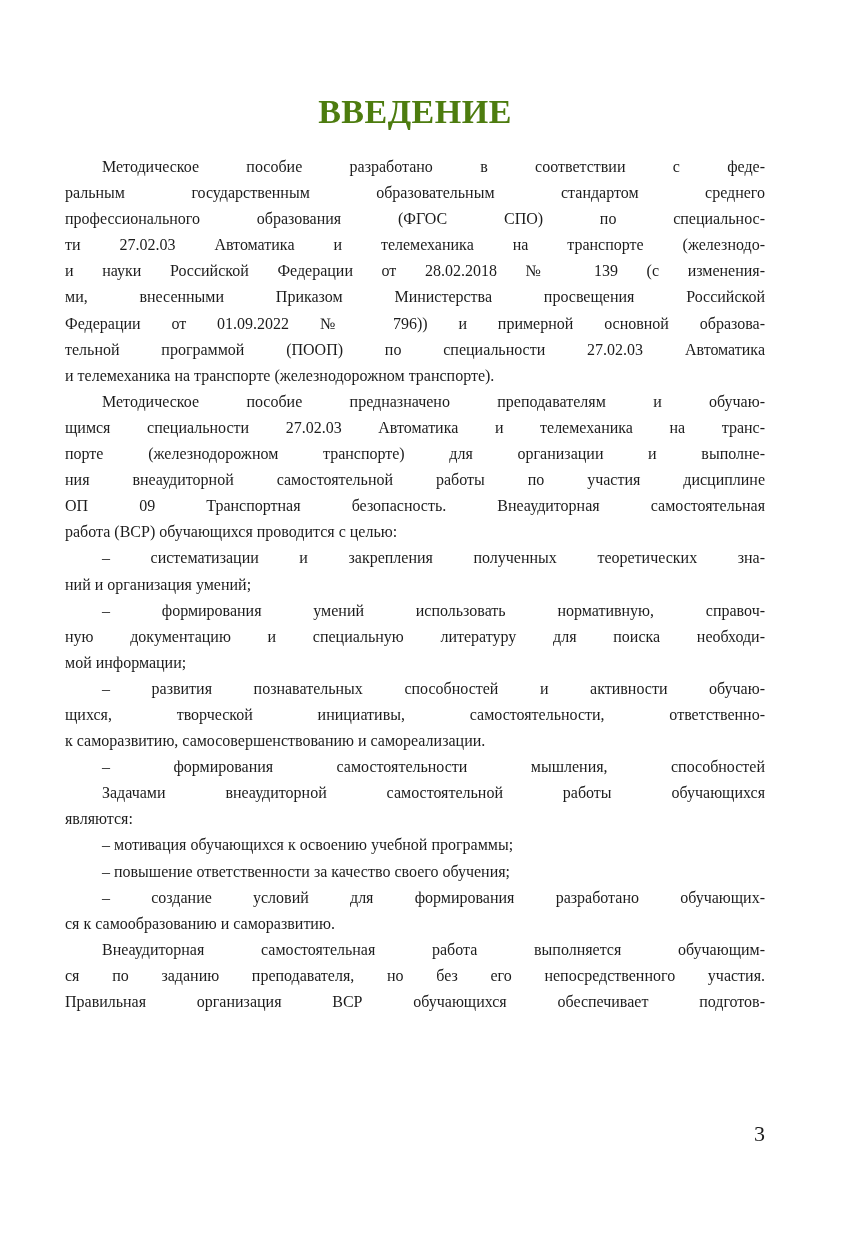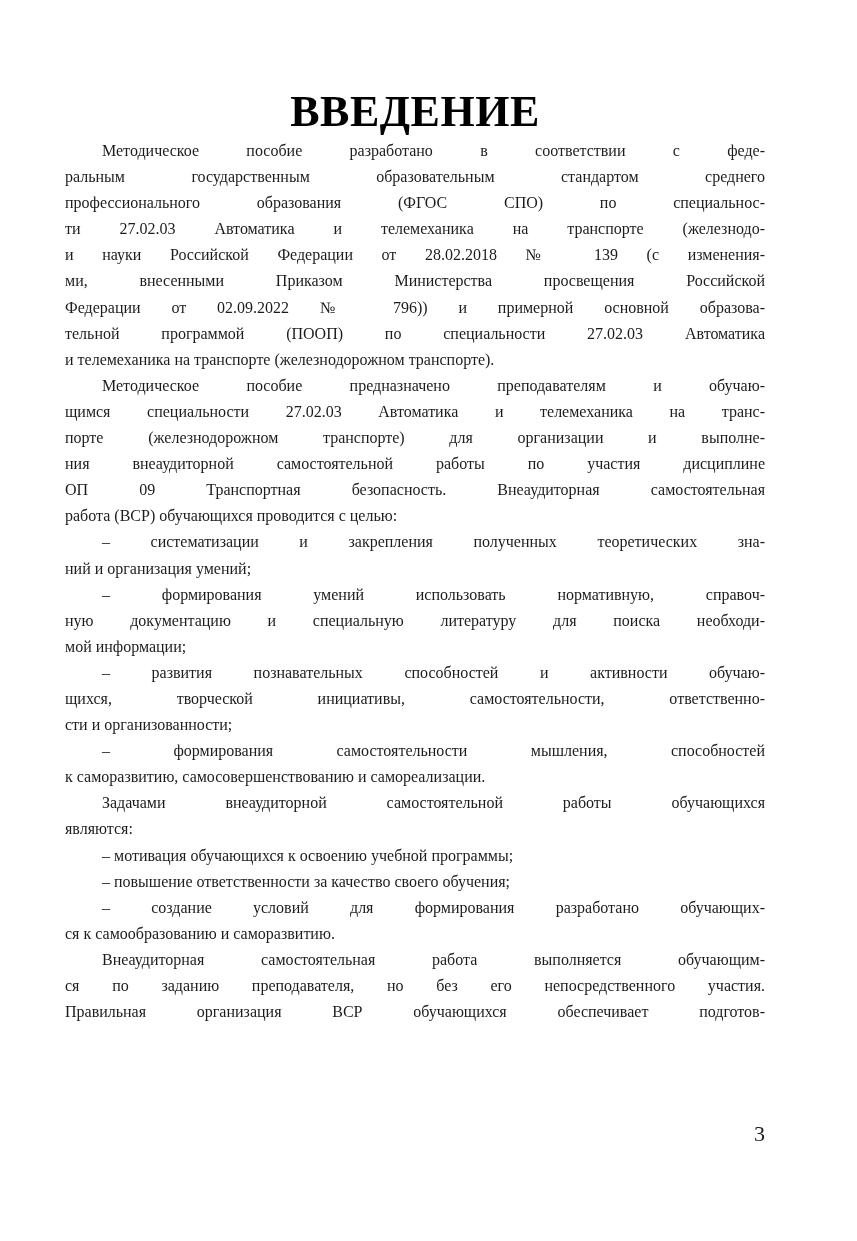--- a/index.html
+++ b/index.html
@@ -16,27 +16,27 @@
     font-family: "Liberation Serif", "DejaVu Serif", serif;
     overflow: hidden;
   }
   .content {
     position: absolute;
     left: 65px;
     top: 96px;
     width: 700px;
   }
   .title {
-    margin: 0 0 10px 0;
-    font-size: 44px;
+    margin: 0 0 26px 0;
+    font-size: 34px;
     line-height: 32px;
     font-weight: bold;
     text-align: center;
     letter-spacing: 0.5px;
-    color: #000000;
+    color: #4d7c0f;
   }
   .paragraph {
     margin: 0;
     font-size: 16px;
     line-height: 26.1px;
   }
   .line {
     text-align: justify;
     text-align-last: justify;
     -moz-text-align-last: justify;
@@ -66,21 +66,21 @@
   <div class="content">
     <h1 class="title">ВВЕДЕНИЕ</h1>
     <div id="text-block">
         <div class="paragraph">
           <div class="line first">Методическое пособие разработано в соответствии с феде-</div>
           <div class="line">ральным государственным образовательным стандартом среднего</div>
           <div class="line">профессионального образования (ФГОС СПО) по специальнос-</div>
           <div class="line">ти 27.02.03 Автоматика и телемеханика на транспорте (железнодо-</div>
           <div class="line">и науки Российской Федерации от 28.02.2018 № 139 (с изменения-</div>
           <div class="line">ми, внесенными Приказом Министерства просвещения Российской</div>
-          <div class="line">Федерации от 02.09.2022 № 796)) и примерной основной образова-</div>
+          <div class="line">Федерации от 01.09.2022 № 796)) и примерной основной образова-</div>
           <div class="line">тельной программой (ПООП) по специальности 27.02.03 Автоматика</div>
           <div class="line end">и телемеханика на транспорте (железнодорожном транспорте).</div>
         </div>
         <div class="paragraph">
           <div class="line first">Методическое пособие предназначено преподавателям и обучаю-</div>
           <div class="line">щимся специальности 27.02.03 Автоматика и телемеханика на транс-</div>
           <div class="line">порте (железнодорожном транспорте) для организации и выполне-</div>
           <div class="line">ния внеаудиторной самостоятельной работы по участия дисциплине</div>
           <div class="line">ОП 09 Транспортная безопасность. Внеаудиторная самостоятельная</div>
           <div class="line end">работа (ВСР) обучающихся проводится с целью:</div>
@@ -90,25 +90,24 @@
           <div class="line end">ний и организация умений;</div>
         </div>
         <div class="paragraph">
           <div class="line first">– формирования умений использовать нормативную, справоч-</div>
           <div class="line">ную документацию и специальную литературу для поиска необходи-</div>
           <div class="line end">мой информации;</div>
         </div>
         <div class="paragraph">
           <div class="line first">– развития познавательных способностей и активности обучаю-</div>
           <div class="line">щихся, творческой инициативы, самостоятельности, ответственно-</div>
-          <div class="line end">сти и организованности;</div>
         </div>
         <div class="paragraph">
+          <div class="line end">к саморазвитию, самосовершенствованию и самореализации.</div>
           <div class="line first">– формирования самостоятельности мышления, способностей</div>
-          <div class="line end">к саморазвитию, самосовершенствованию и самореализации.</div>
         </div>
         <div class="paragraph">
           <div class="line first">Задачами внеаудиторной самостоятельной работы обучающихся</div>
           <div class="line end">являются:</div>
         </div>
         <div class="paragraph">
           <div class="line first end">– мотивация обучающихся к освоению учебной программы;</div>
         </div>
         <div class="paragraph">
           <div class="line first end">– повышение ответственности за качество своего обучения;</div>

